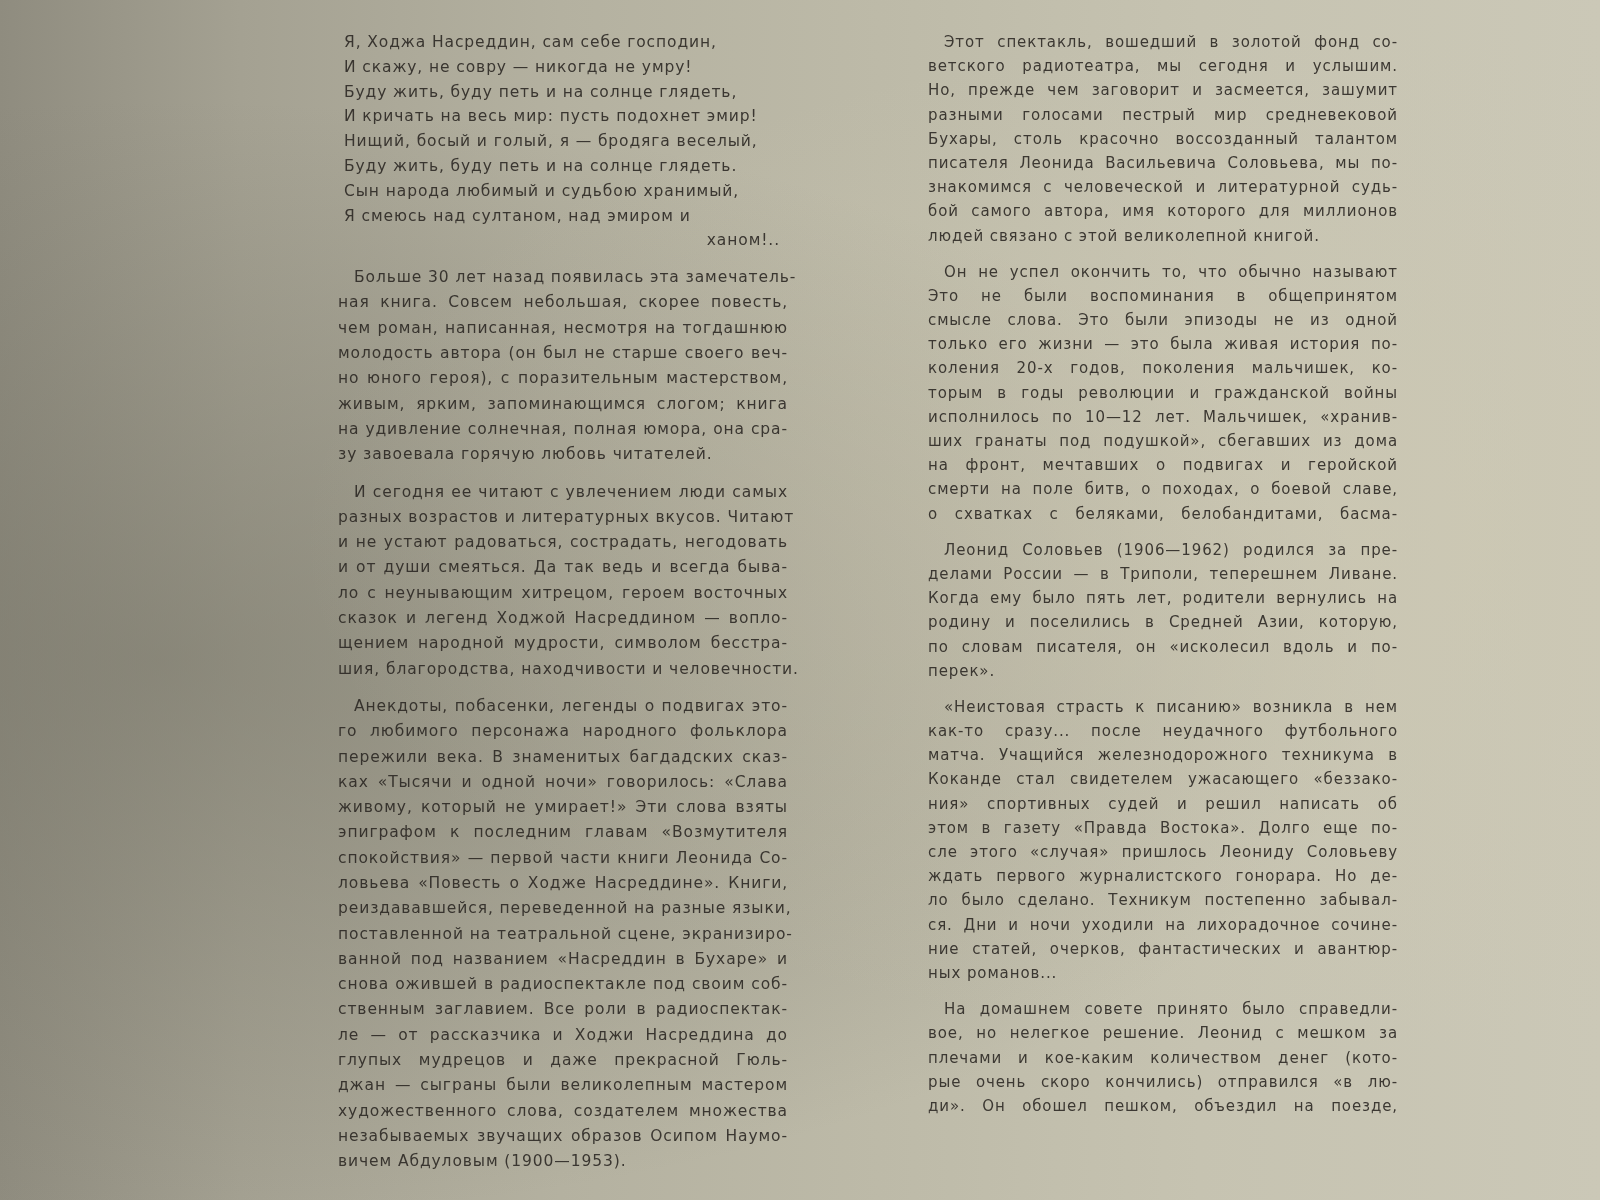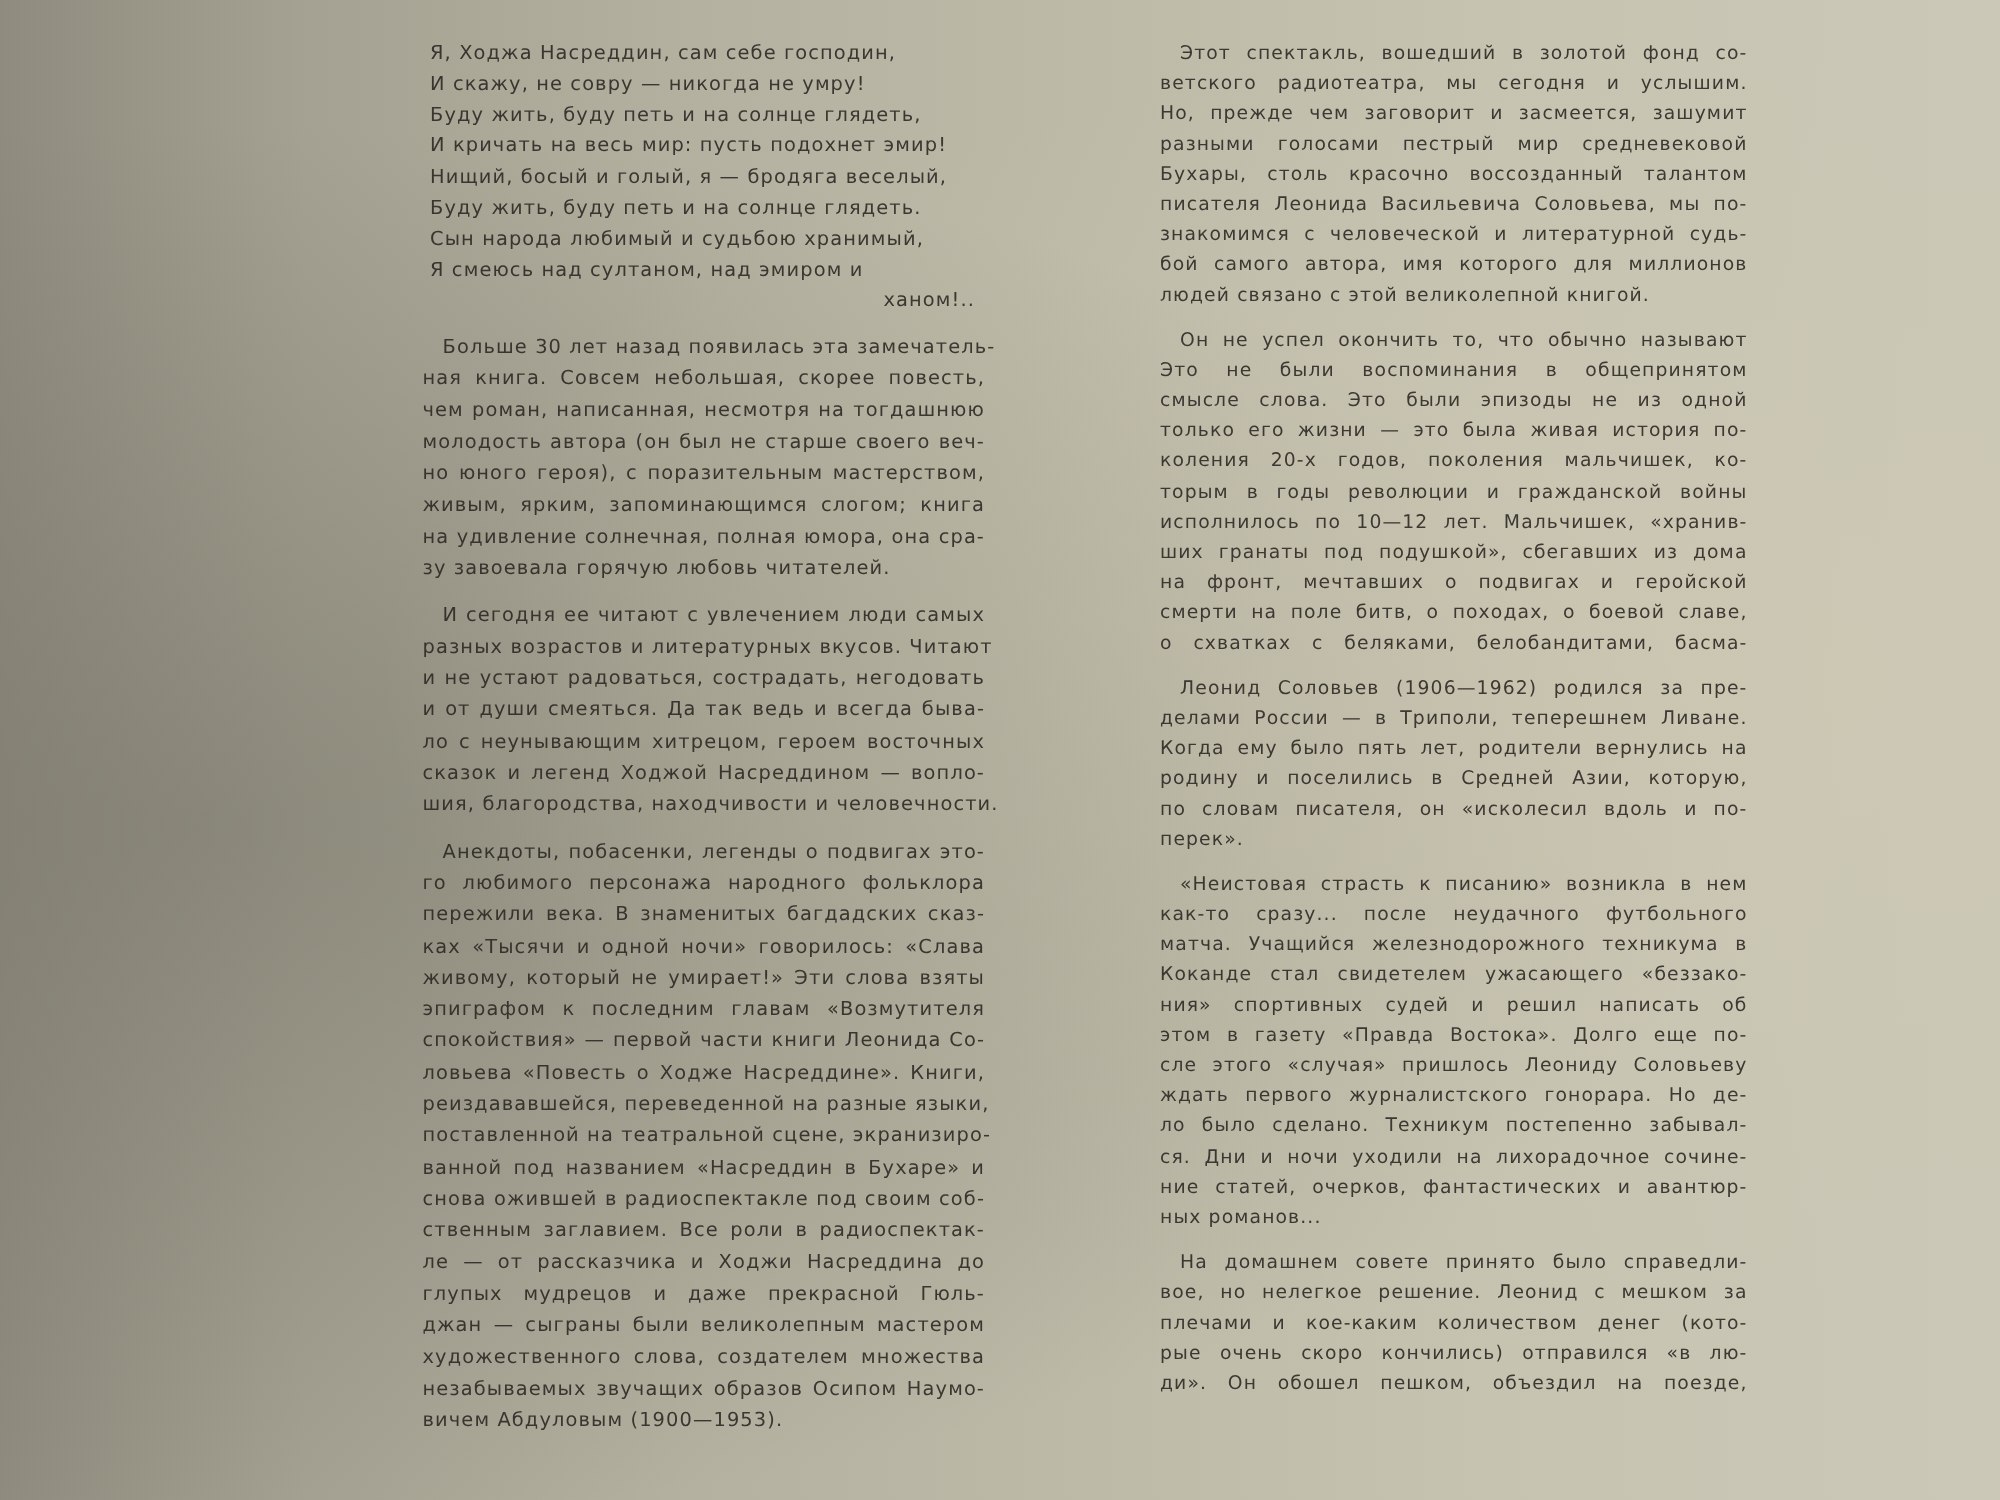--- a/index.html
+++ b/index.html
@@ -111,20 +111,21 @@
       <span class="line last">зу завоевала горячую любовь читателей.</span>
     </div>
 
     <div class="para">
       <span class="line indent">И сегодня ее читают с увлечением люди самых</span>
       <span class="line">разных возрастов и литературных вкусов. Читают</span>
       <span class="line">и не устают радоваться, сострадать, негодовать</span>
       <span class="line">и от души смеяться. Да так ведь и всегда быва-</span>
       <span class="line">ло с неунывающим хитрецом, героем восточных</span>
       <span class="line">сказок и легенд Ходжой Насреддином — вопло-</span>
+      <span class="line">щением народной мудрости, символом бесстра-</span>
       <span class="line">шия, благородства, находчивости и человечности.</span>
     </div>
 
     <div class="para">
       <span class="line indent">Анекдоты, побасенки, легенды о подвигах это-</span>
       <span class="line">го любимого персонажа народного фольклора</span>
       <span class="line">пережили века. В знаменитых багдадских сказ-</span>
       <span class="line">ках «Тысячи и одной ночи» говорилось: «Слава</span>
       <span class="line">живому, который не умирает!» Эти слова взяты</span>
       <span class="line">эпиграфом к последним главам «Возмутителя</span>

